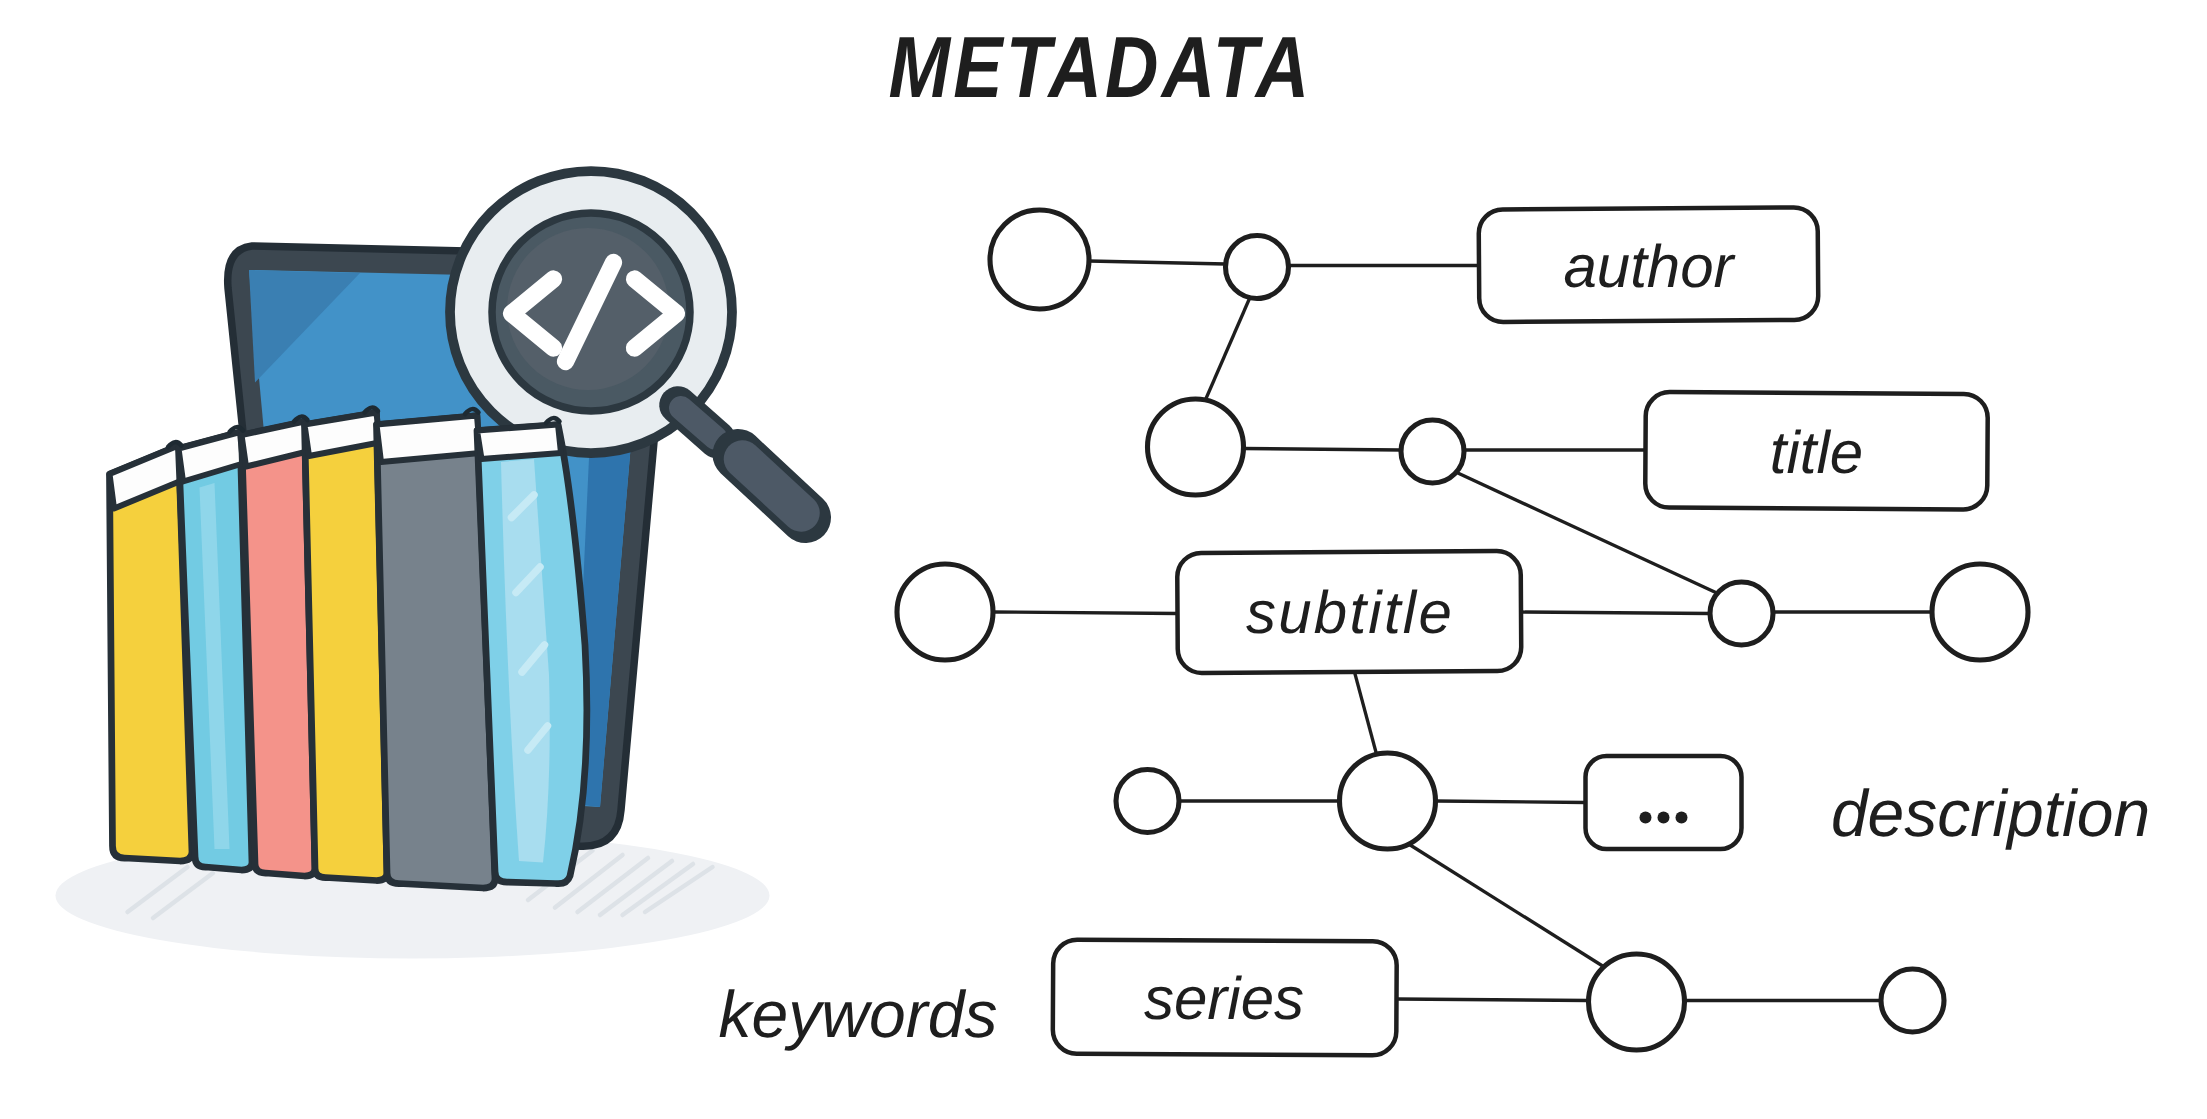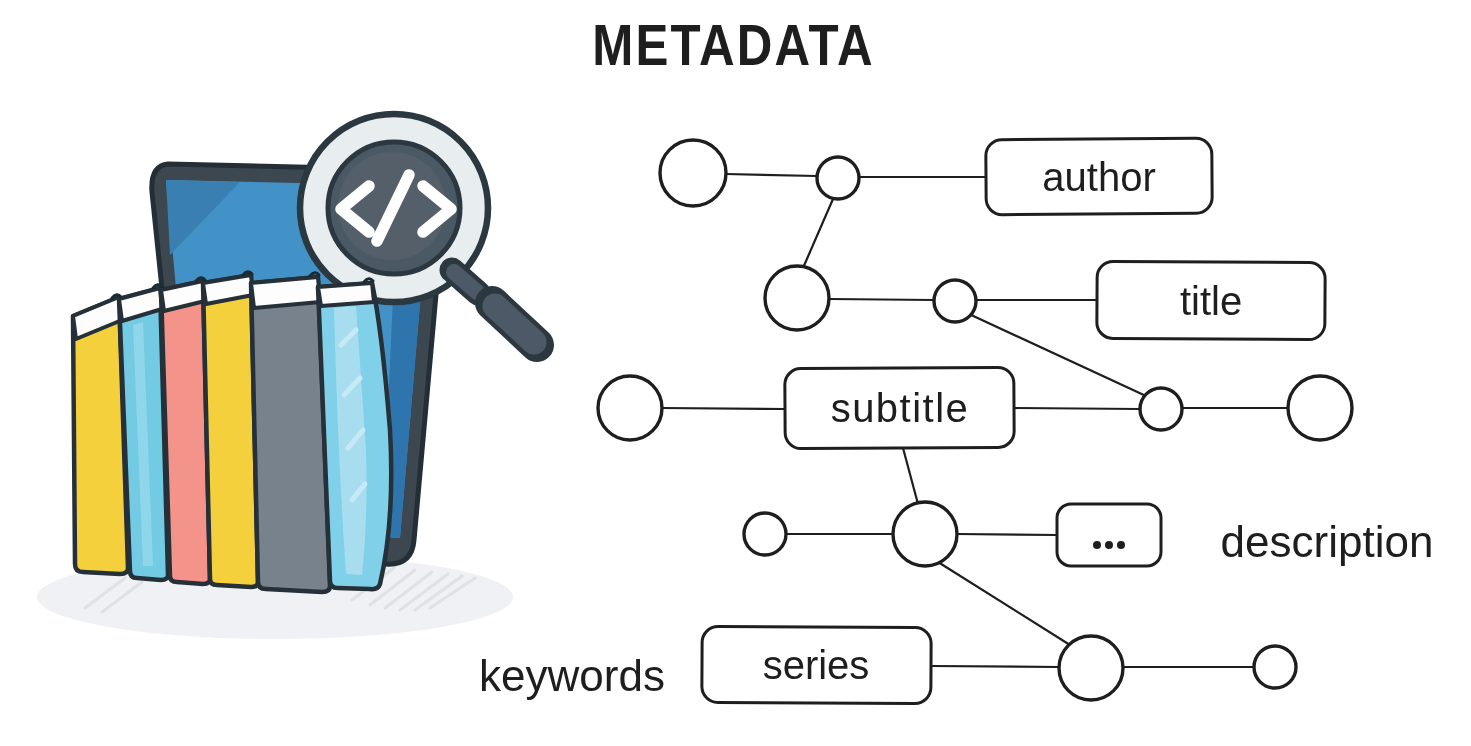--- a/index.html
+++ b/index.html
@@ -1,16 +1,16 @@
 <!DOCTYPE html>
 <html><head>
 <meta charset="utf-8">
 <style>
   html,body{margin:0;padding:0;background:#ffffff;}
-  .stage{position:relative;width:1471px;height:746px;overflow:hidden;font-family:"Liberation Sans", sans-serif;}
+  .stage{position:relative;width:1471px;height:746px;overflow:hidden;font-family:"Liberation Sans", sans-serif;font-style:italic;}
 </style>
 </head>
 <body>
 <div class="stage">
 <svg width="1471" height="746" viewBox="0 0 1471 746">
   <rect x="0" y="0" width="1471" height="746" fill="#ffffff"></rect>
 
   <g id="illus">
 
     <ellipse cx="275" cy="597" rx="238" ry="42" fill="#eff1f4"></ellipse>

